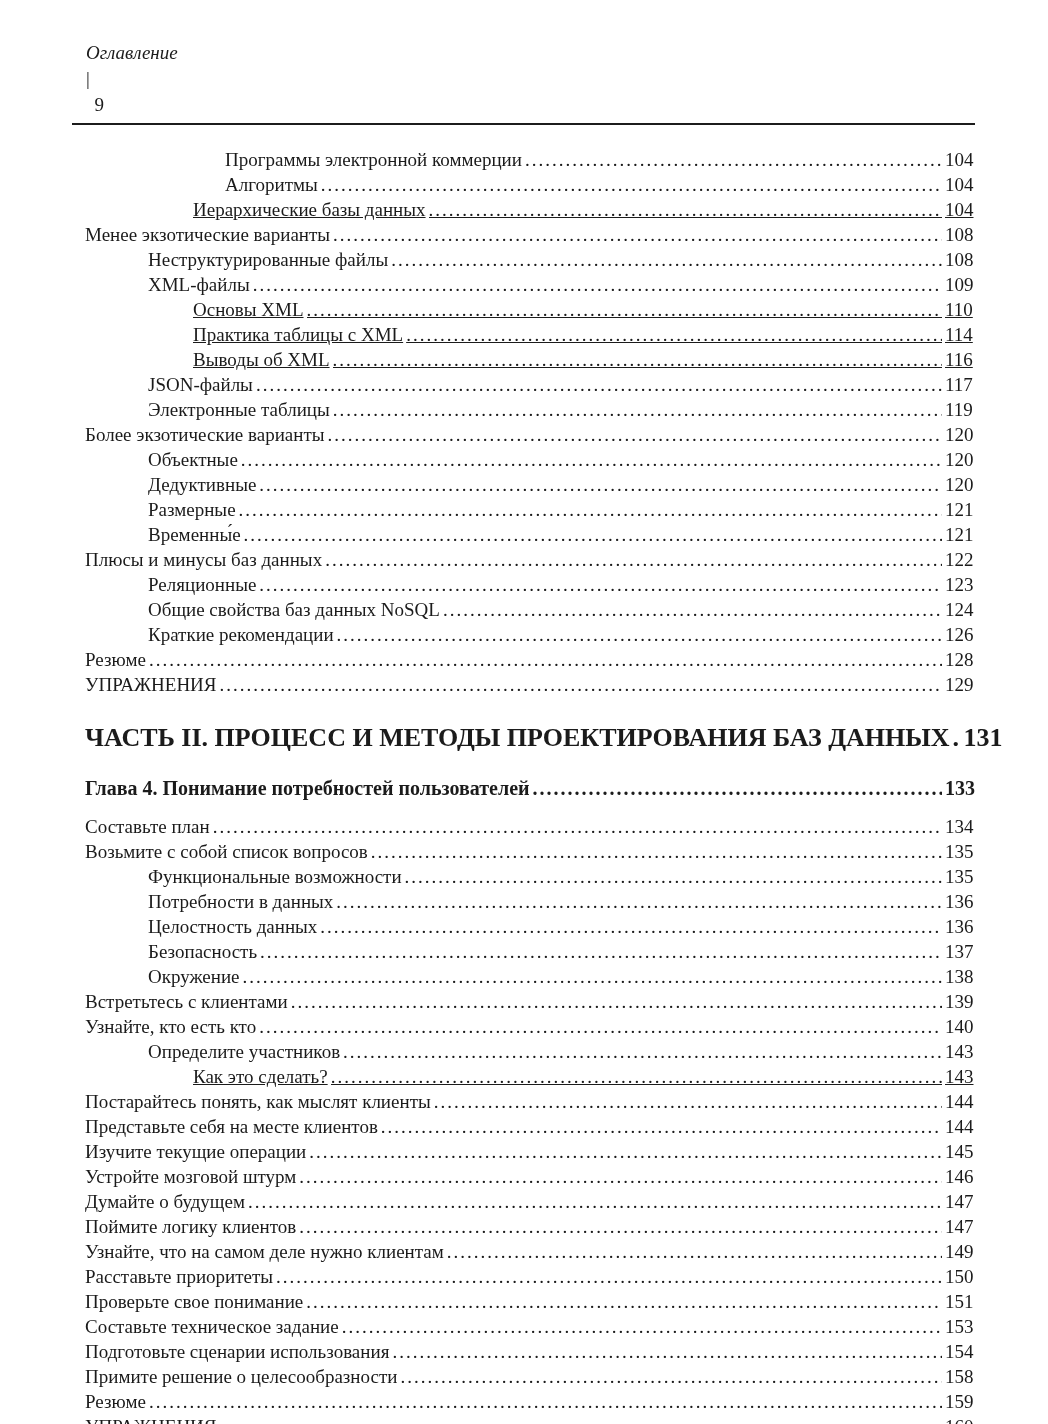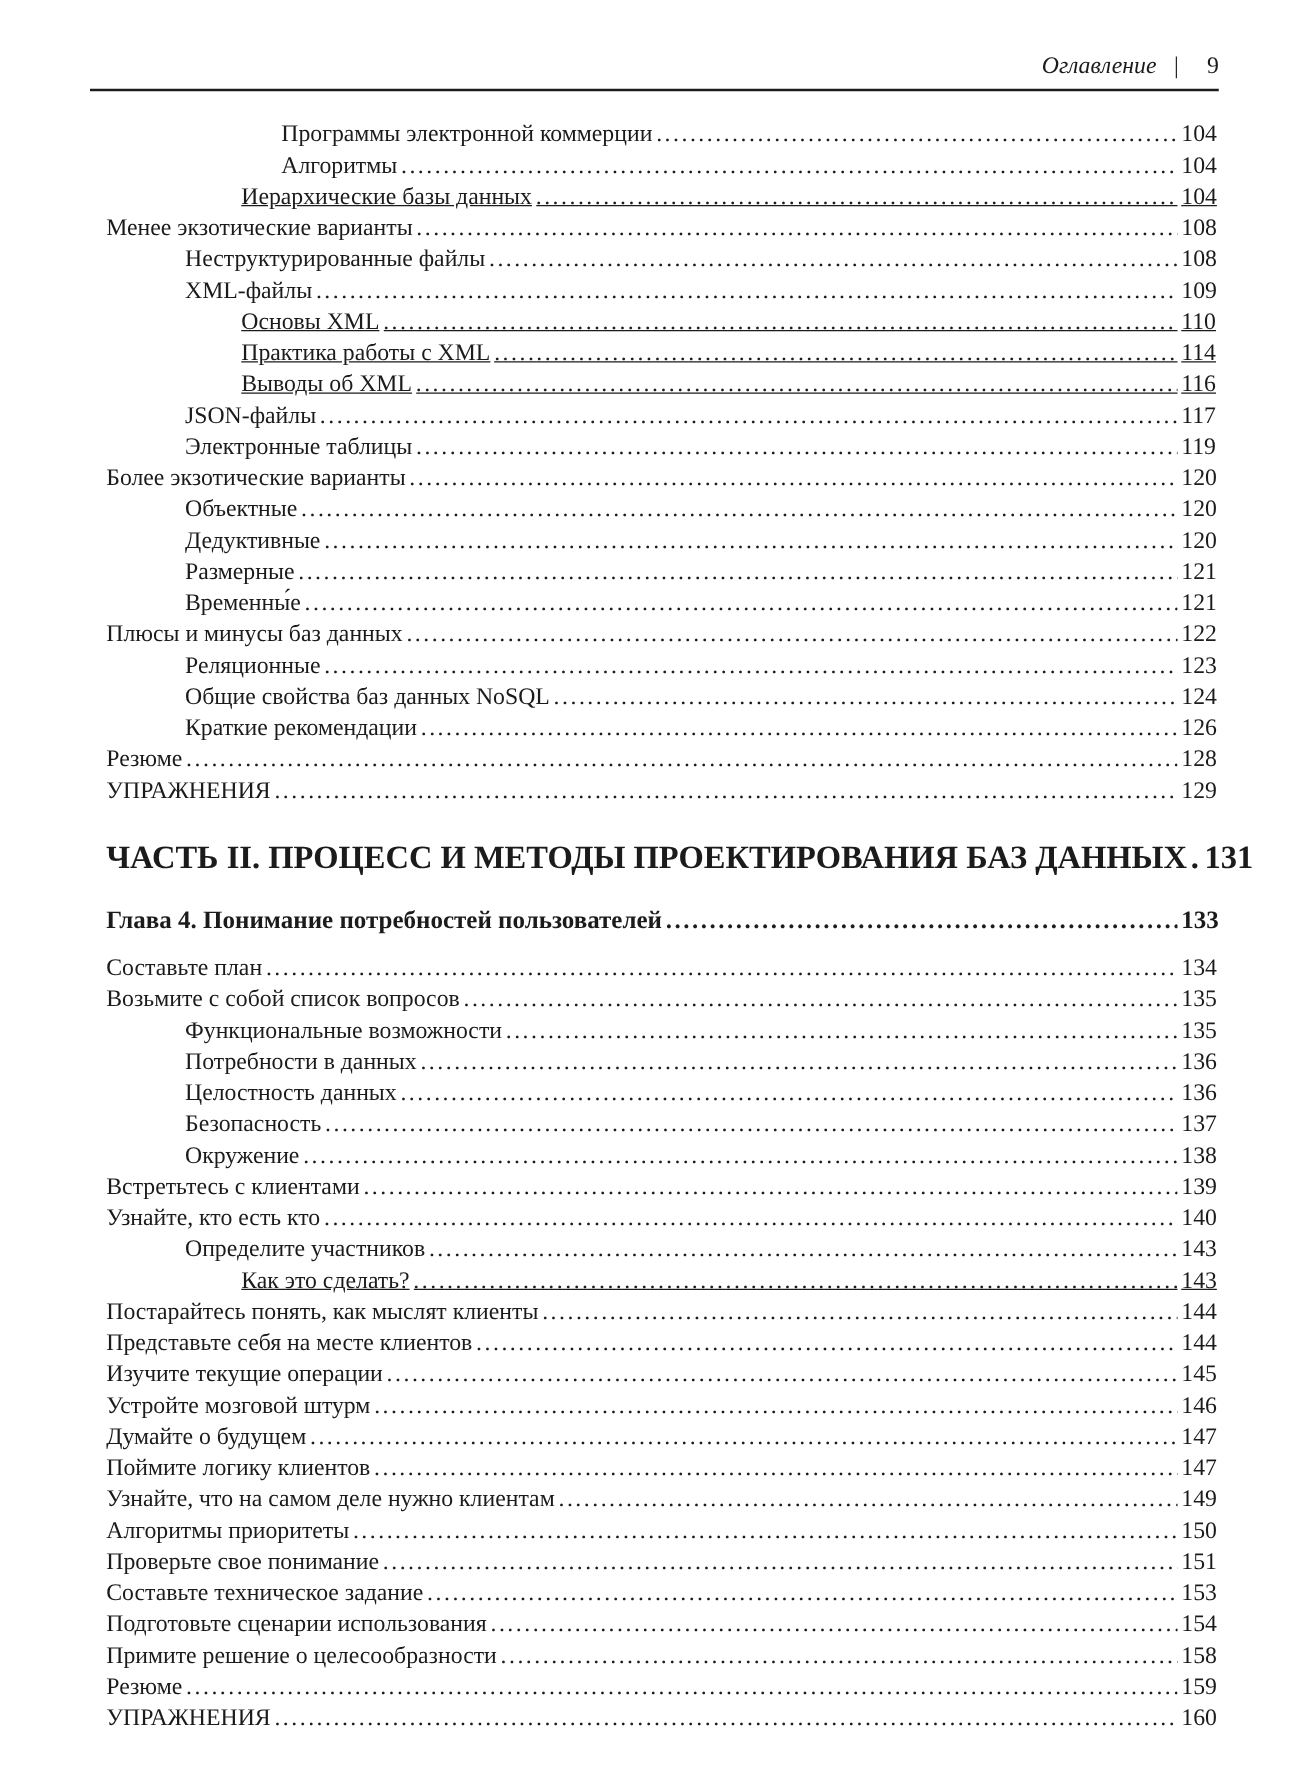--- a/index.html
+++ b/index.html
@@ -21,20 +21,21 @@
   }
   
   .running-head {
     display: flex;
     justify-content: flex-end;
     align-items: baseline;
     font-size: 19px;
     line-height: 26px;
     border-bottom: 2px solid #1c1c1c;
     padding-bottom: 5px;
+    flex-direction: column;
   }
   .running-head .head-title {
     font-style: italic;
   }
   .running-head .head-sep {
     margin: 0 14px;
     color: #1c1c1c;
     font-style: normal;
   }
   .running-head .head-page {
@@ -133,21 +134,21 @@
         <span class="toc-label">XML-файлы</span>
         <span class="leader"></span>
         <span class="toc-page">109</span>
       </div>
       <div class="toc-row i2">
         <span class="toc-label">Основы XML</span>
         <span class="leader"></span>
         <span class="toc-page">110</span>
       </div>
       <div class="toc-row i2">
-        <span class="toc-label">Практика работы с XML</span>
+        <span class="toc-label">Практика таблицы с XML</span>
         <span class="leader"></span>
         <span class="toc-page">114</span>
       </div>
       <div class="toc-row i2">
         <span class="toc-label">Выводы об XML</span>
         <span class="leader"></span>
         <span class="toc-page">116</span>
       </div>
       <div class="toc-row i1">
         <span class="toc-label">JSON-файлы</span>
@@ -313,21 +314,21 @@
         <span class="toc-label">Поймите логику клиентов</span>
         <span class="leader"></span>
         <span class="toc-page">147</span>
       </div>
       <div class="toc-row i0">
         <span class="toc-label">Узнайте, что на самом деле нужно клиентам</span>
         <span class="leader"></span>
         <span class="toc-page">149</span>
       </div>
       <div class="toc-row i0">
-        <span class="toc-label">Алгоритмы приоритеты</span>
+        <span class="toc-label">Расставьте приоритеты</span>
         <span class="leader"></span>
         <span class="toc-page">150</span>
       </div>
       <div class="toc-row i0">
         <span class="toc-label">Проверьте свое понимание</span>
         <span class="leader"></span>
         <span class="toc-page">151</span>
       </div>
       <div class="toc-row i0">
         <span class="toc-label">Составьте техническое задание</span>

